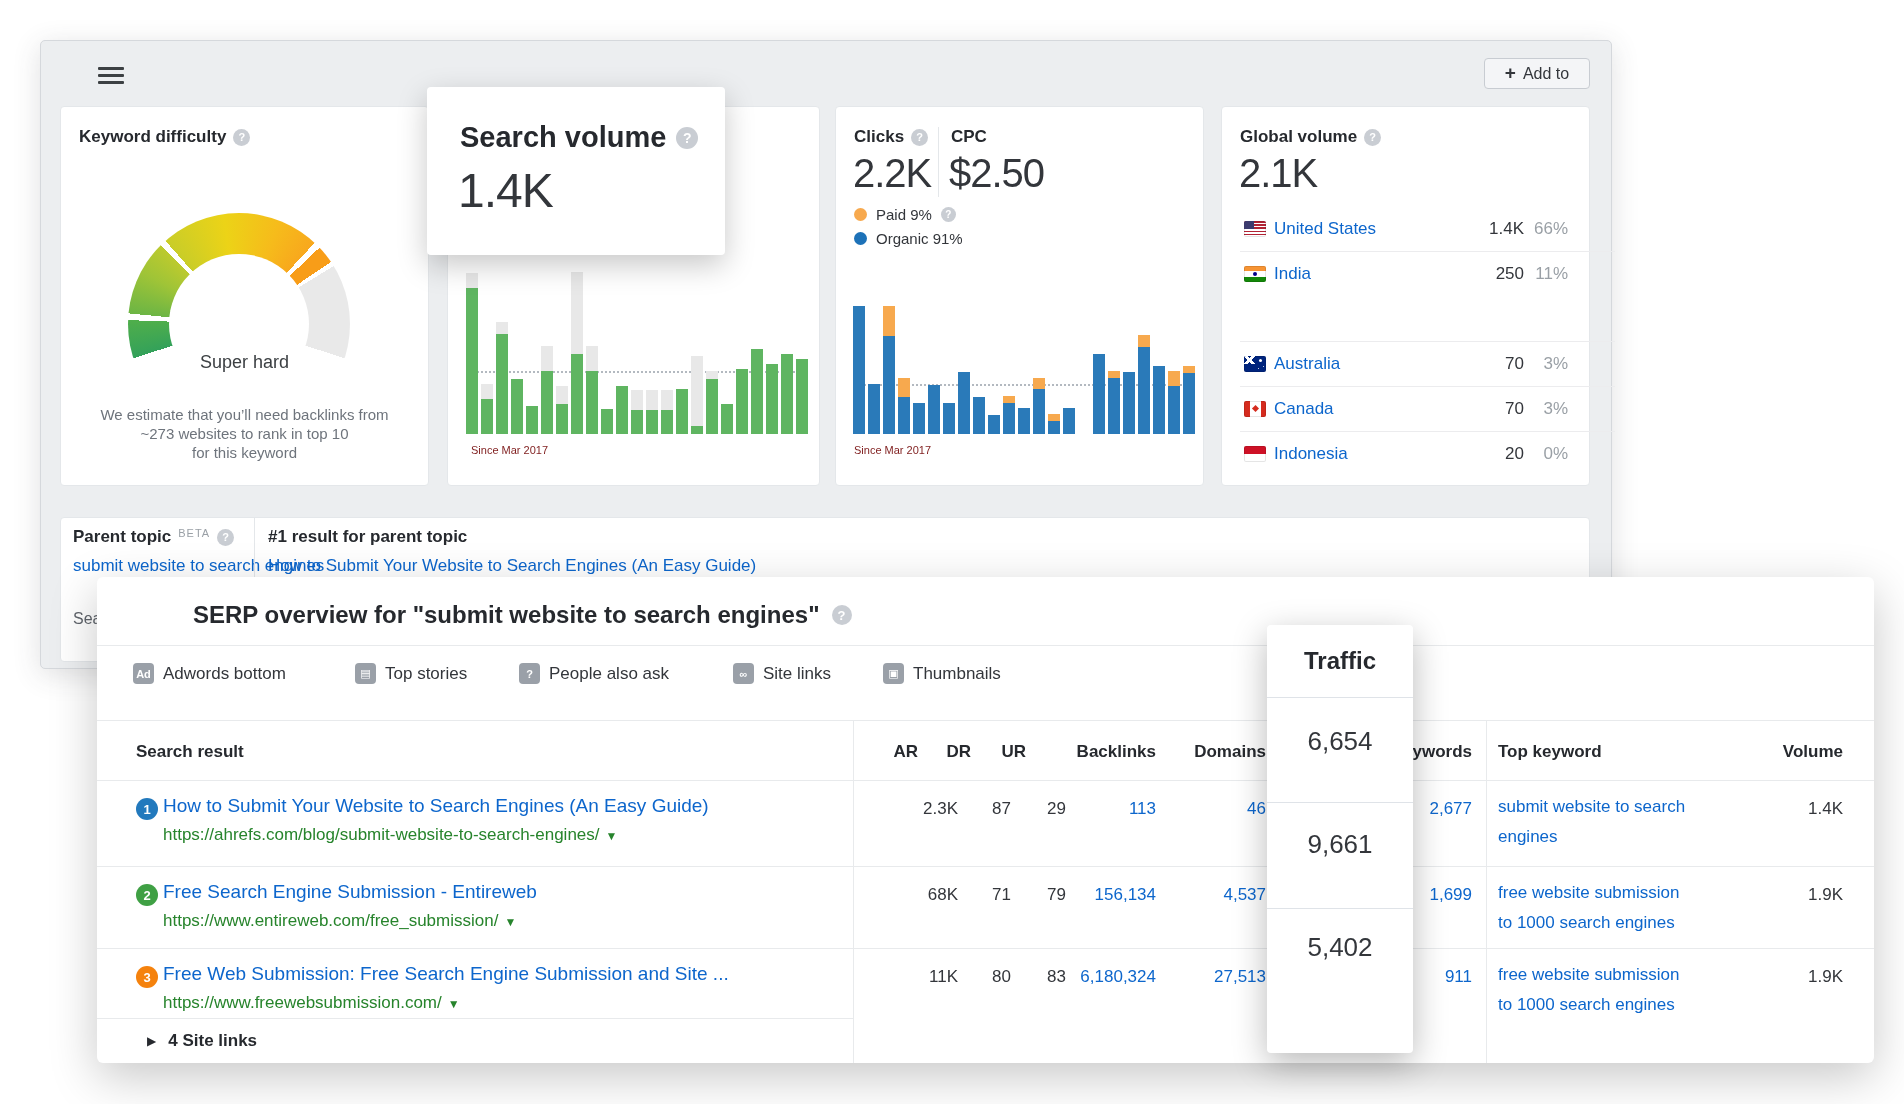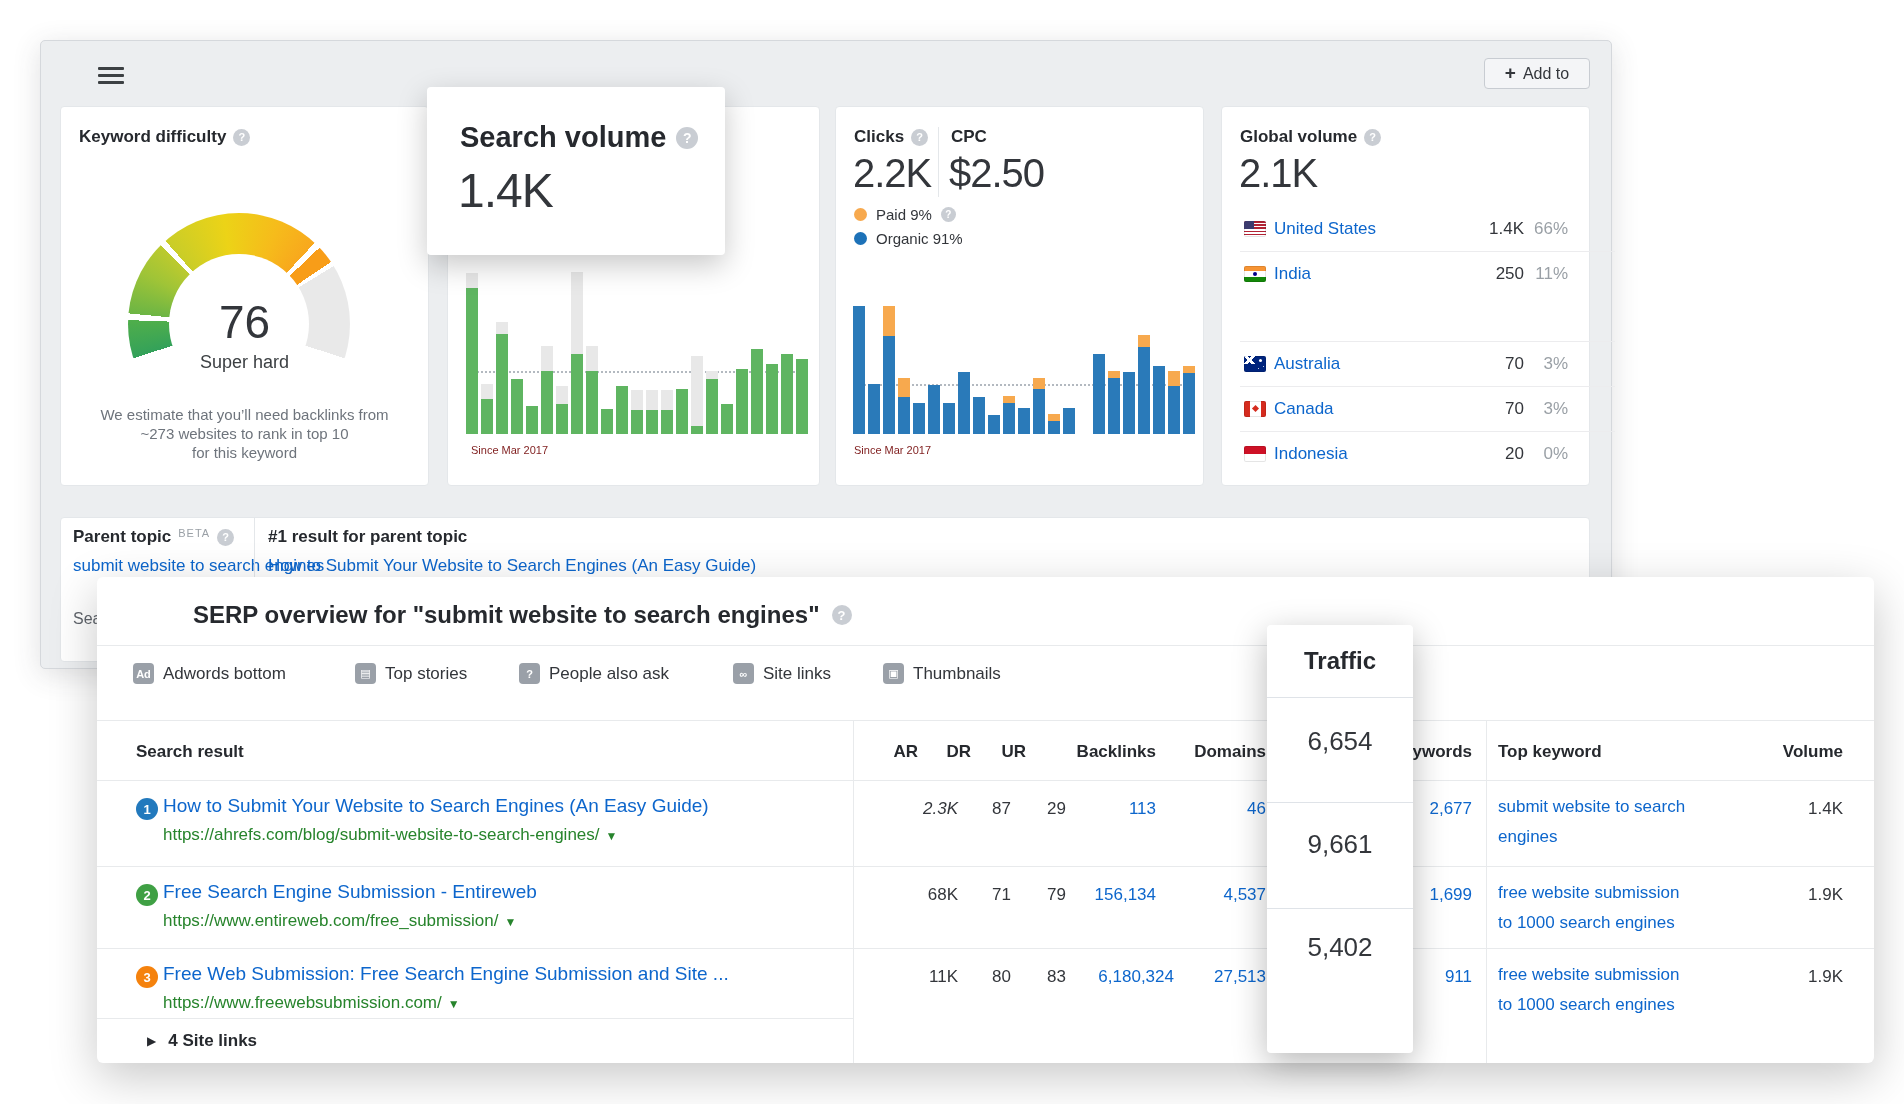--- a/index.html
+++ b/index.html
@@ -133,21 +133,20 @@
     <span>Add to</span>
   </div>
 </div>
 
 <div class="card" id="kd-card" style="left:60px;top:106px;width:367px;height:378px;">
   <div class="card-label abs" style="left:18px;top:20px;">
     <span>Keyword difficulty</span>
     <span class="help">?</span>
   </div>
   <div id="gauge" class="abs"></div>
-  <div id="kd-value" class="abs">76</div>
   <div id="kd-rating" class="abs">Super hard</div>
   <div class="kd-note abs">
     <div>We estimate that you’ll need backlinks from</div>
     <div>~273 websites to rank in top 10</div>
     <div>for this keyword</div>
   </div>
 </div>
 
 <div class="card" id="sv-card" style="left:447px;top:106px;width:371px;height:378px;">
   <div class="dotline" style="left:18px;width:341px;top:264px;"></div>
@@ -472,21 +471,21 @@
   <div class="th num-r" style="left:1275px;width:100px;">Keywords</div>
   <div class="th" style="left:1401px;">Top keyword</div>
   <div class="th num-r" style="left:1646px;width:100px;">Volume</div>
 
   <div class="hline" style="top:203px;"></div>
   <div id="serp-rows">
       <div class="serp-row" style="top: 203px; height: 86px;">
         <span class="badge" style="top:18px;background:#2279bd;">1</span>
         <span class="r-title" style="top:15px;">How to Submit Your Website to Search Engines (An Easy Guide)</span>
         <span class="r-url" style="top:45px;">https://ahrefs.com/blog/submit-website-to-search-engines/<span class="caret">▼</span></span>
-        <span class="cell num-r" style="left:761px;width:100px;top:19px;font-style:italic;">2.3K</span>
+        <span class="cell num-r" style="left:761px;width:100px;top:19px;">2.3K</span>
         <span class="cell num-r" style="left:814px;width:100px;top:19px;">87</span>
         <span class="cell num-r" style="left:869px;width:100px;top:19px;">29</span>
         <span class="cell num-r blue" style="left:959px;width:100px;top:19px;">113</span>
         <span class="cell num-r blue" style="left:1069px;width:100px;top:19px;">46</span>
         <span class="cell num-r blue" style="left:1275px;width:100px;top:19px;">2,677</span>
         <span class="tk" style="top:12px;">submit website to search<br>engines</span>
         <span class="cell num-r" style="left:1646px;width:100px;top:19px;">1.4K</span>
       </div>
       <div class="serp-row" style="top: 289px; height: 82px;">
         <span class="hline" style="top:0;"></span>
@@ -503,21 +502,21 @@
         <span class="cell num-r" style="left:1646px;width:100px;top:19px;">1.9K</span>
       </div>
       <div class="serp-row" style="top: 371px; height: 70px;">
         <span class="hline" style="top:0;"></span>
         <span class="badge" style="top:18px;background:#f5820d;">3</span>
         <span class="r-title" style="top:15px;">Free Web Submission: Free Search Engine Submission and Site ...</span>
         <span class="r-url" style="top:45px;">https://www.freewebsubmission.com/<span class="caret">▼</span></span>
         <span class="cell num-r" style="left:761px;width:100px;top:19px;">11K</span>
         <span class="cell num-r" style="left:814px;width:100px;top:19px;">80</span>
         <span class="cell num-r" style="left:869px;width:100px;top:19px;">83</span>
-        <span class="cell num-r blue" style="left:959px;width:100px;top:19px;padding-left:18px;">6,180,324</span>
+        <span class="cell num-r blue" style="left:959px;width:100px;top:19px;">6,180,324</span>
         <span class="cell num-r blue" style="left:1069px;width:100px;top:19px;">27,513</span>
         <span class="cell num-r blue" style="left:1275px;width:100px;top:19px;">911</span>
         <span class="tk" style="top:12px;">free website submission<br>to 1000 search engines</span>
         <span class="cell num-r" style="left:1646px;width:100px;top:19px;">1.9K</span>
       </div>
     </div>
 
   <div id="site-links">
     <span class="tri">▶</span>
     <span>4 Site links</span>

